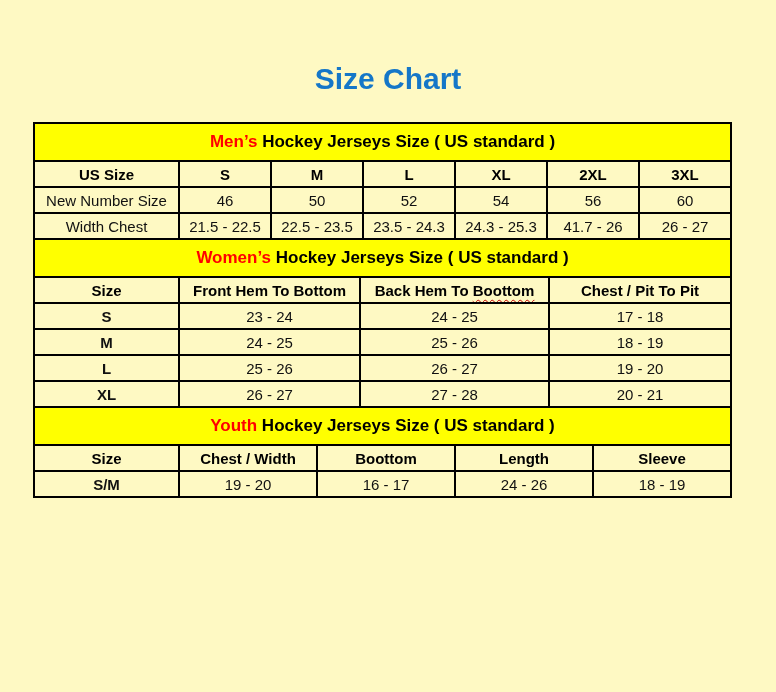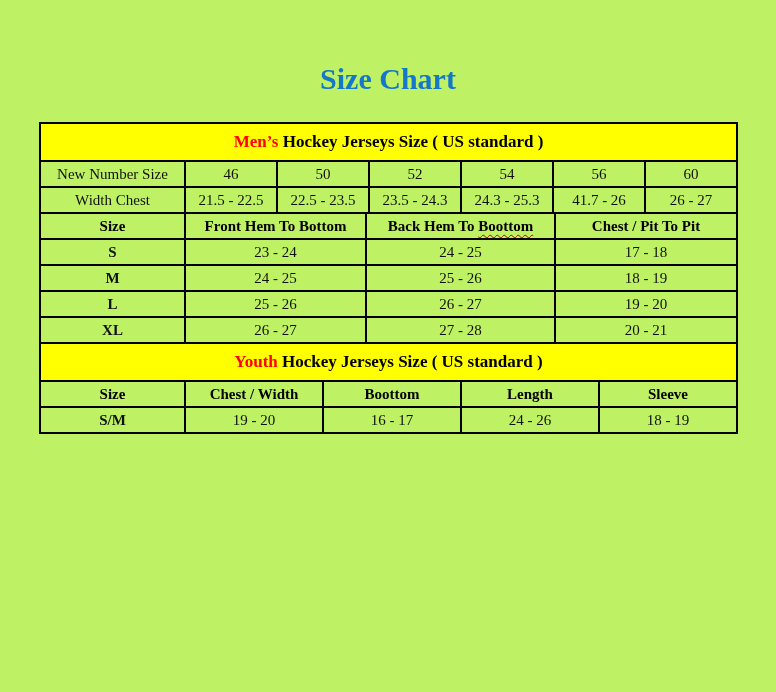--- a/index.html
+++ b/index.html
@@ -9,37 +9,37 @@
     --squiggle-red: #C00000;
     --border-black: #000000;
     --text-black: #111111;
   }
   * { box-sizing: border-box; }
   html, body { margin: 0; padding: 0; background: #ffffff; }
   .canvas {
     position: relative;
     width: 776px;
     height: 692px;
-    background: #bef264;
-    font-family: Liberation Serif, serif;
+    background: #fef9c3;
+    font-family: Liberation Sans, sans-serif;
     color: var(--text-black);
     overflow: hidden;
   }
   .page-title {
     margin: 0;
     padding-top: 62px;
     text-align: center;
     font-size: 30px;
     font-weight: bold;
     color: var(--title-blue);
     letter-spacing: 0px;
   }
   .tables-wrap {
     position: absolute;
-    left: 39px;
+    left: 33px;
     top: 122px;
     width: 612px;
     border-radius: 30px;
   }
   table.size-table {
     border-collapse: collapse;
     table-layout: fixed;
     width: 697px;
   }
   table.size-table + table.size-table { margin-top: -2px; }
@@ -99,20 +99,29 @@
           <col style="width:92px">
           <col style="width:92px">
       </colgroup>
       <tbody>
           <tr class="banner-row">
         <td colspan="7">
           <span class="banner-highlight">Men’s</span>
           <span>Hockey Jerseys Size ( US standard )</span>
         </td>
       </tr>
+      <tr class="header-row">
+        <th>US Size</th>
+        <th>S</th>
+        <th>M</th>
+        <th>L</th>
+        <th>XL</th>
+        <th>2XL</th>
+        <th>3XL</th>
+      </tr>
       <tr class="data-row">
         <td>New Number Size</td>
         <td>46</td>
         <td>50</td>
         <td>52</td>
         <td>54</td>
         <td>56</td>
         <td>60</td>
       </tr>
       <tr class="data-row">
@@ -128,20 +137,26 @@
       </table>
 
     <table class="size-table">
       <colgroup>
         <col style="width:145px">
           <col style="width:181px">
           <col style="width:189px">
           <col style="width:182px">
       </colgroup>
       <tbody>
+          <tr class="banner-row">
+        <td colspan="4">
+          <span class="banner-highlight">Women’s</span>
+          <span>Hockey Jerseys Size ( US standard )</span>
+        </td>
+      </tr>
       <tr class="header-row">
         <th>Size</th>
         <th>Front Hem To Bottom</th>
         <th>
           <span>Back Hem To</span>
           <span class="squiggle">Boottom</span>
         </th>
         <th>Chest / Pit To Pit</th>
       </tr>
       <tr class="data-row">

